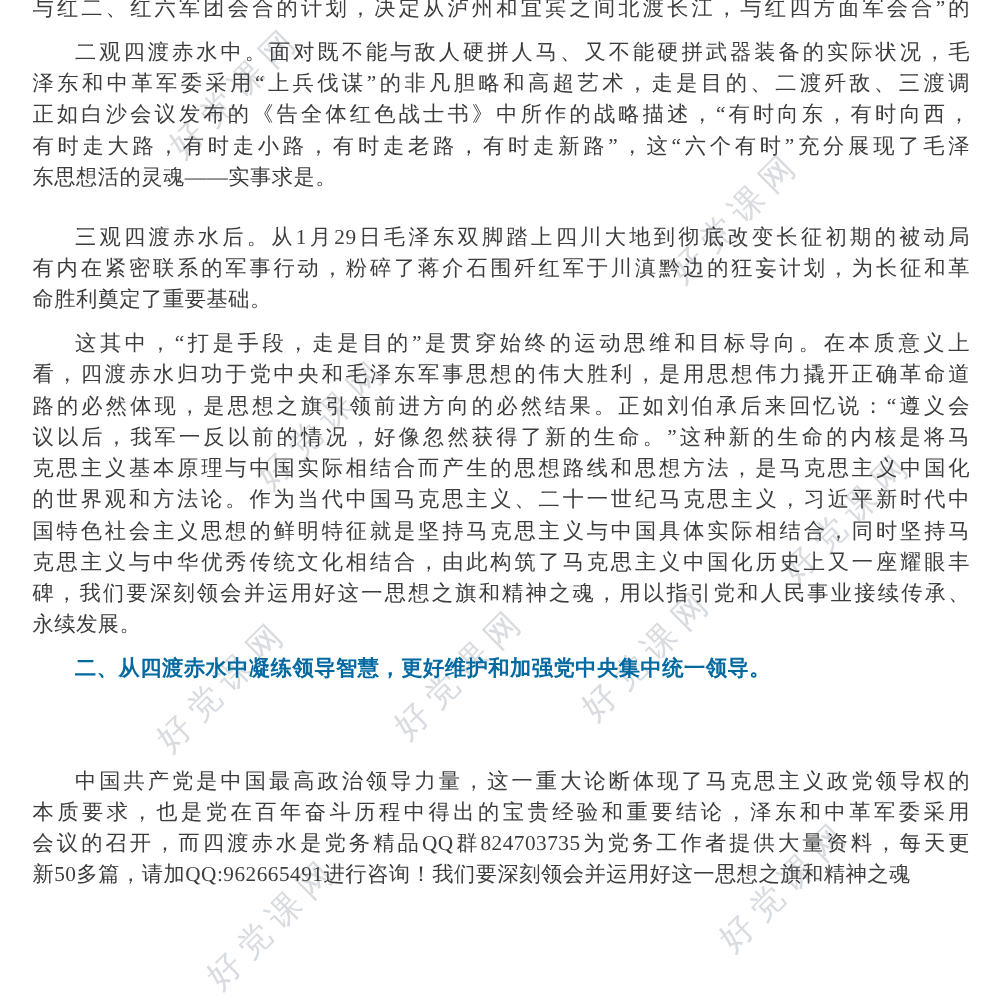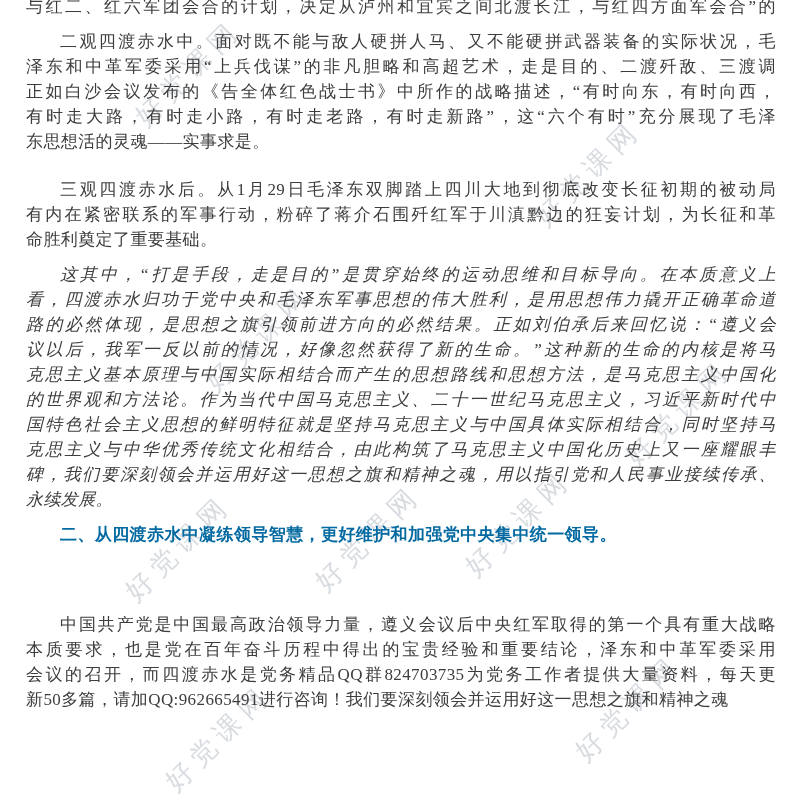--- a/index.html
+++ b/index.html
@@ -84,35 +84,35 @@
         <div class="line">泽东和中革军委采用“上兵伐谋”的非凡胆略和高超艺术，走是目的、二渡歼敌、三渡调</div>
         <div class="line">正如白沙会议发布的《告全体红色战士书》中所作的战略描述，“有时向东，有时向西，</div>
         <div class="line">有时走大路，有时走小路，有时走老路，有时走新路”，这“六个有时”充分展现了毛泽</div>
         <div class="line last">东思想活的灵魂——实事求是。</div>
       </div>
       <div class="para" style="margin-bottom: 10px; margin-top: 12px;">
         <div class="line indent">三观四渡赤水后。从1月29日毛泽东双脚踏上四川大地到彻底改变长征初期的被动局</div>
         <div class="line">有内在紧密联系的军事行动，粉碎了蒋介石围歼红军于川滇黔边的狂妄计划，为长征和革</div>
         <div class="line last">命胜利奠定了重要基础。</div>
       </div>
-      <div class="para" style="margin-bottom: 10px; font-style: italic;">
+      <div class="para" style="margin-bottom: 10px;">
         <div class="line indent">这其中，“打是手段，走是目的”是贯穿始终的运动思维和目标导向。在本质意义上</div>
         <div class="line">看，四渡赤水归功于党中央和毛泽东军事思想的伟大胜利，是用思想伟力撬开正确革命道</div>
         <div class="line">路的必然体现，是思想之旗引领前进方向的必然结果。正如刘伯承后来回忆说：“遵义会</div>
         <div class="line">议以后，我军一反以前的情况，好像忽然获得了新的生命。”这种新的生命的内核是将马</div>
         <div class="line">克思主义基本原理与中国实际相结合而产生的思想路线和思想方法，是马克思主义中国化</div>
         <div class="line">的世界观和方法论。作为当代中国马克思主义、二十一世纪马克思主义，习近平新时代中</div>
         <div class="line">国特色社会主义思想的鲜明特征就是坚持马克思主义与中国具体实际相结合，同时坚持马</div>
         <div class="line">克思主义与中华优秀传统文化相结合，由此构筑了马克思主义中国化历史上又一座耀眼丰</div>
         <div class="line">碑，我们要深刻领会并运用好这一思想之旗和精神之魂，用以指引党和人民事业接续传承、</div>
         <div class="line last">永续发展。</div>
       </div>
       <div class="para heading" style="margin-bottom: 65px;">
         <div class="line last indent">二、从四渡赤水中凝练领导智慧，更好维护和加强党中央集中统一领导。</div>
       </div>
       <div class="para" style="margin-bottom: 0px;">
-        <div class="line indent">中国共产党是中国最高政治领导力量，遵义会议后中央红军取得的第一个具有重大战略</div>
+        <div class="line indent">中国共产党是中国最高政治领导力量，这一重大论断体现了马克思主义政党领导权的</div>
         <div class="line">本质要求，也是党在百年奋斗历程中得出的宝贵经验和重要结论，泽东和中革军委采用</div>
         <div class="line">会议的召开，而四渡赤水是党务精品QQ群824703735为党务工作者提供大量资料，每天更</div>
         <div class="line last">新50多篇，请加QQ:962665491进行咨询！我们要深刻领会并运用好这一思想之旗和精神之魂</div>
       </div>
     </div>
 </div>
 
 </body></html>

